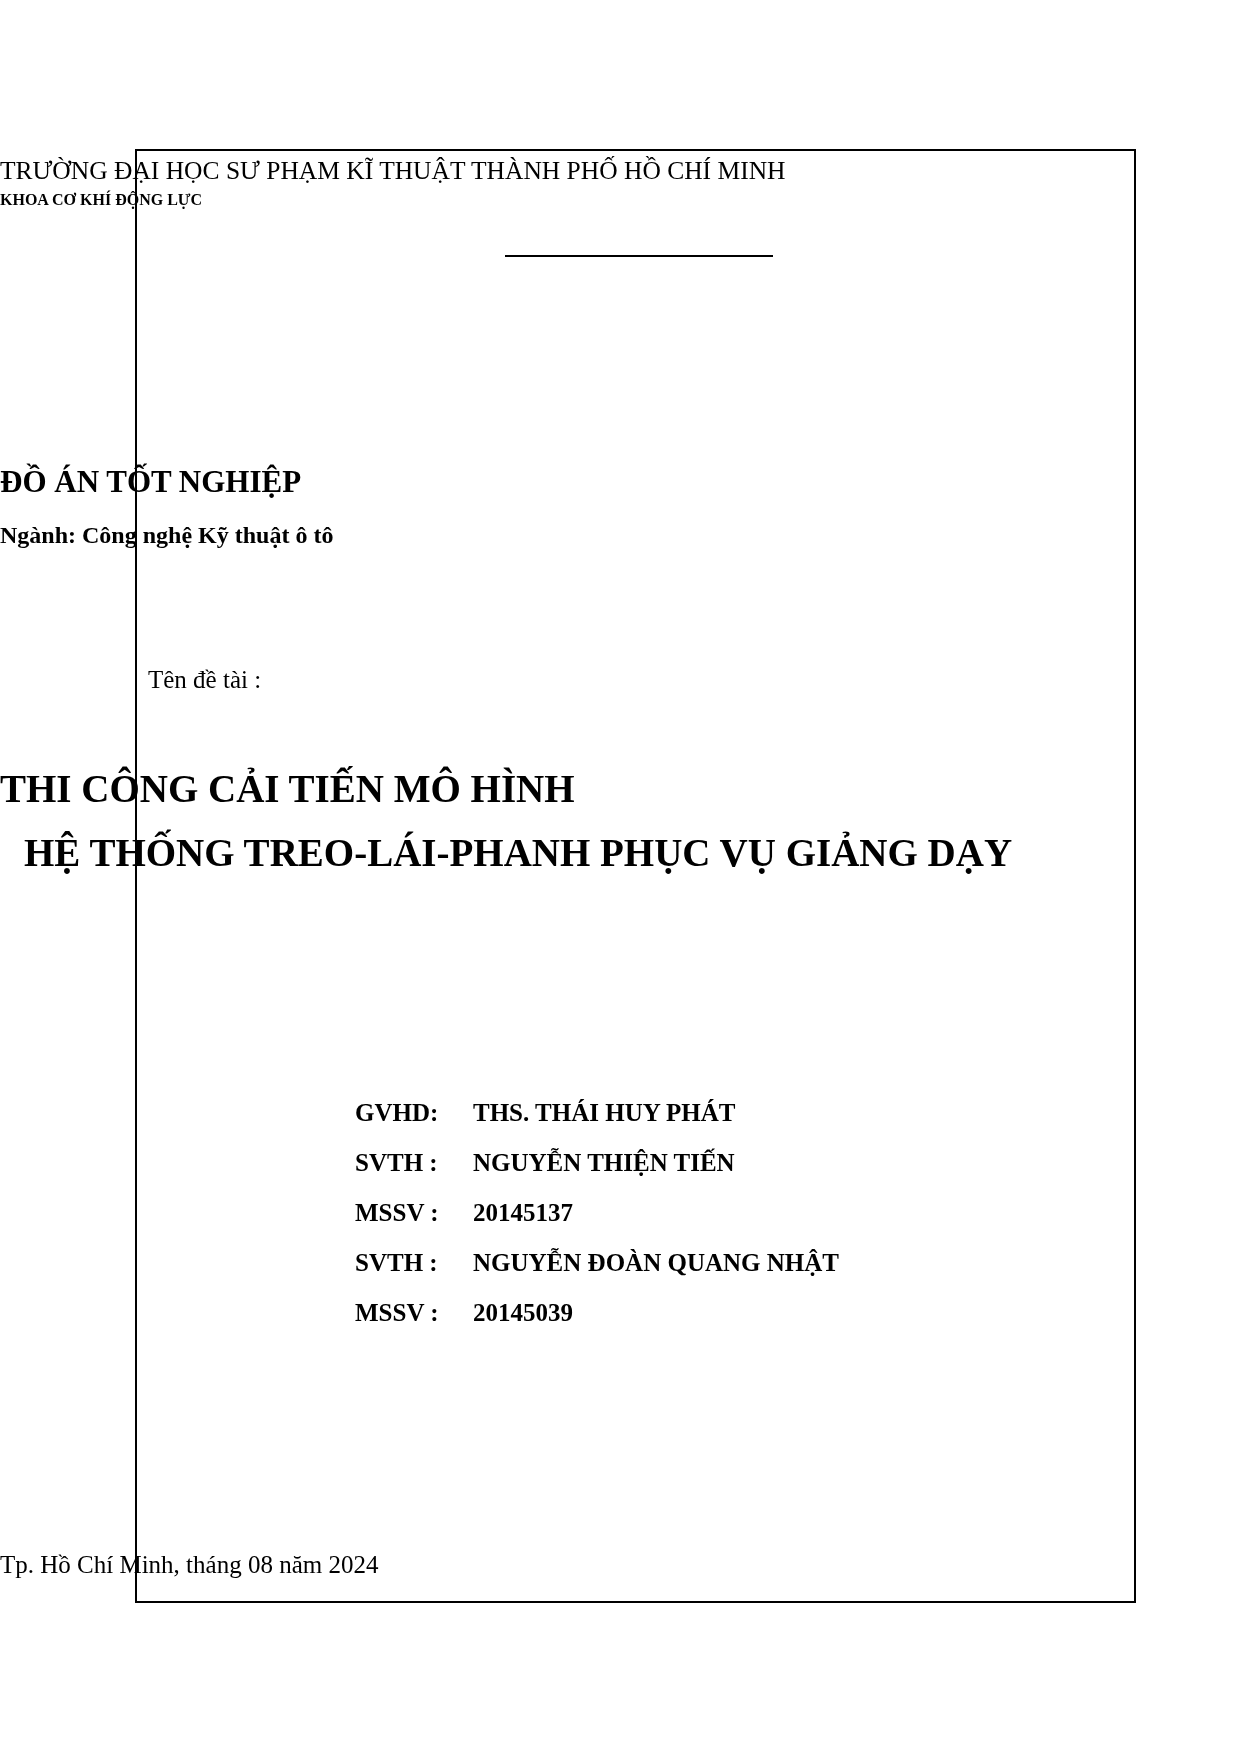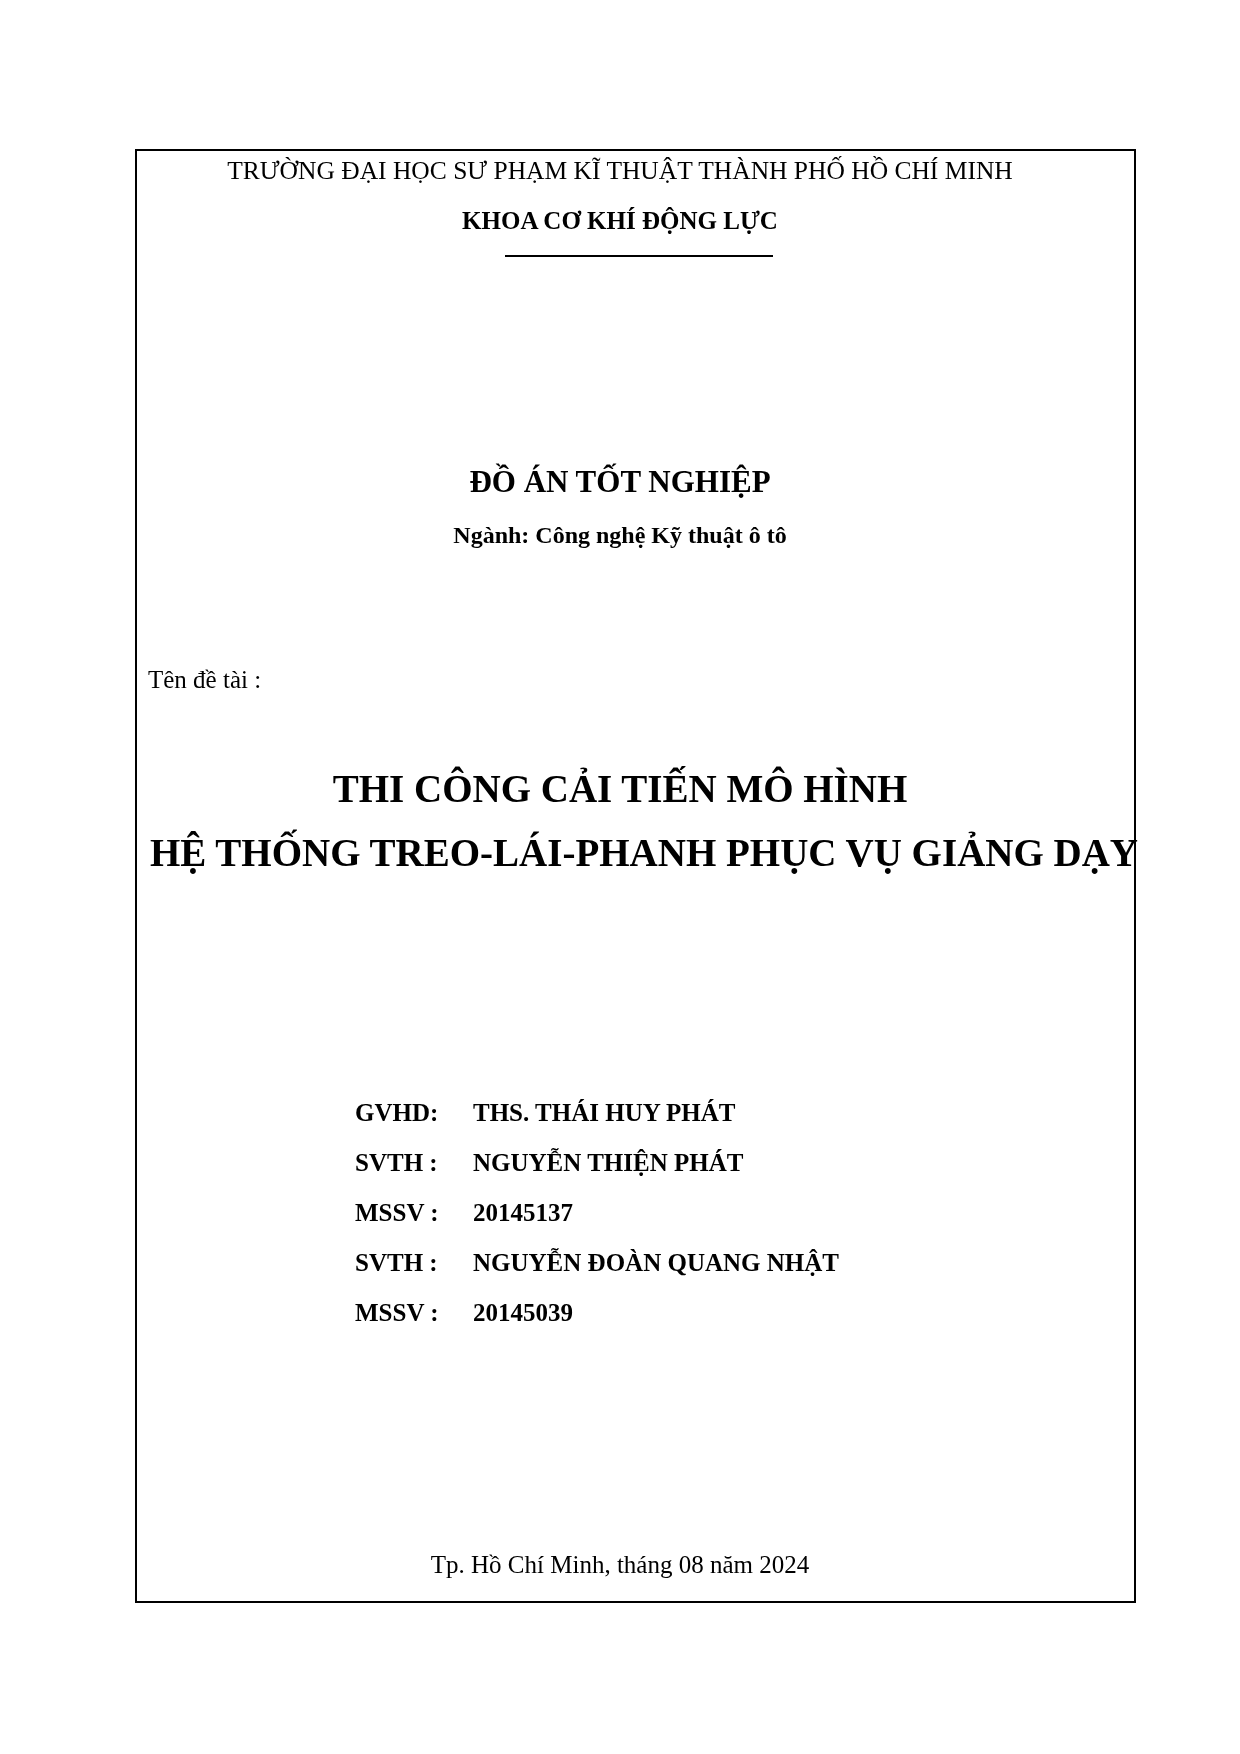--- a/index.html
+++ b/index.html
@@ -1,22 +1,22 @@
 <!DOCTYPE html>
 <html><head>
 <meta charset="utf-8">
 <style>
   html, body { margin:0; padding:0; }
   body { width:1240px; height:1754px; background:#ffffff; position:relative; overflow:hidden;
          font-family:"Liberation Serif", "DejaVu Serif", serif; color:#000; }
   .frame { position:absolute; left:135px; top:149px; width:997px; height:1450px;
            border:2.5px solid #000; box-sizing:content-box; }
-  .line { position:absolute; left:0; width:1240px; text-align:center; white-space:nowrap; line-height:1; }
+  .line { position:absolute; left:0; width:1240px; white-space:nowrap; line-height:1; }
   .hdr1 { top:158px; font-size:25.5px; font-weight:normal; }
-  .hdr2 { top:208px; font-size:25px; font-weight:bold; }
+  .hdr2 { top:192px; font-size:16px; font-weight:bold; }
   .rule { position:absolute; left:505px; top:255px; width:268px; height:2px; background:#000; }
   .doc-type { top:466px; font-size:31px; font-weight:bold; }
   .major { top:515px; font-size:24px; font-weight:bold;margin-top:8px; }
   .topic-label { position:absolute; left:148px; top:667px; font-size:25px; font-weight:normal; line-height:1; white-space:nowrap; }
   .title1 { top:769px; font-size:39px; font-weight:bold; }
   .title2 { top:833px; font-size:39px; font-weight:bold;padding-left:24px; }
   .info { position:absolute; left:355px; font-size:25px; font-weight:bold; line-height:1; white-space:nowrap; }
   .info .lbl { position:absolute; left:0; }
   .info .val { position:absolute; left:118px; }
   .footer { top:1552px; font-size:25px; font-weight:normal; }
@@ -36,21 +36,21 @@
 <div class="topic-label">Tên đề tài :</div>
 <div class="line title1">THI CÔNG CẢI TIẾN MÔ HÌNH</div>
 <div class="line title2">HỆ THỐNG TREO-LÁI-PHANH PHỤC VỤ GIẢNG DẠY</div>
 
 <div class="info" style="top:1100px;">
   <span class="lbl">GVHD:</span>
   <span class="val">THS. THÁI HUY PHÁT</span>
 </div>
 <div class="info" style="top:1150px;">
   <span class="lbl">SVTH :</span>
-  <span class="val">NGUYỄN THIỆN PHÁT</span>
+  <span class="val">NGUYỄN THIỆN TIẾN</span>
 </div>
 <div class="info" style="top:1200px;">
   <span class="lbl">MSSV :</span>
   <span class="val">20145137</span>
 </div>
 <div class="info" style="top:1250px;">
   <span class="lbl">SVTH :</span>
   <span class="val">NGUYỄN ĐOÀN QUANG NHẬT</span>
 </div>
 <div class="info" style="top:1300px;">

